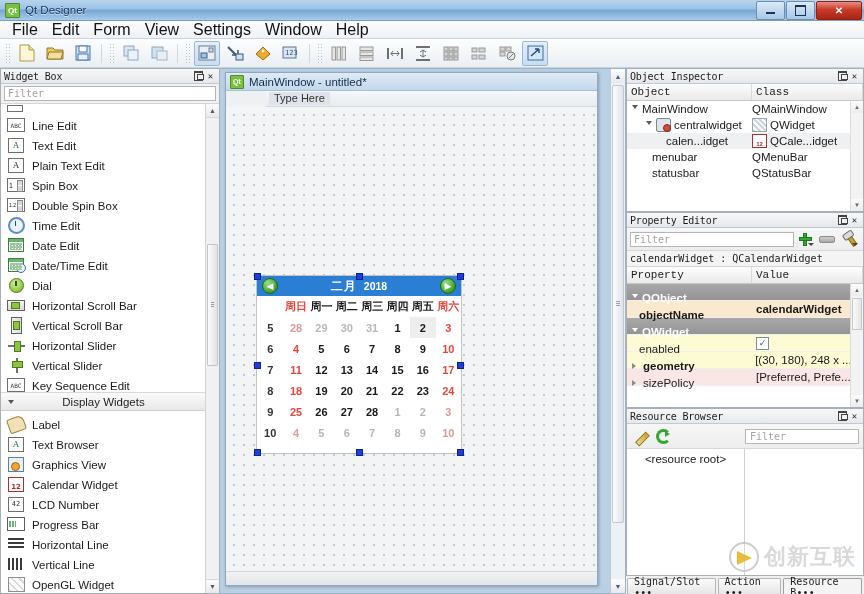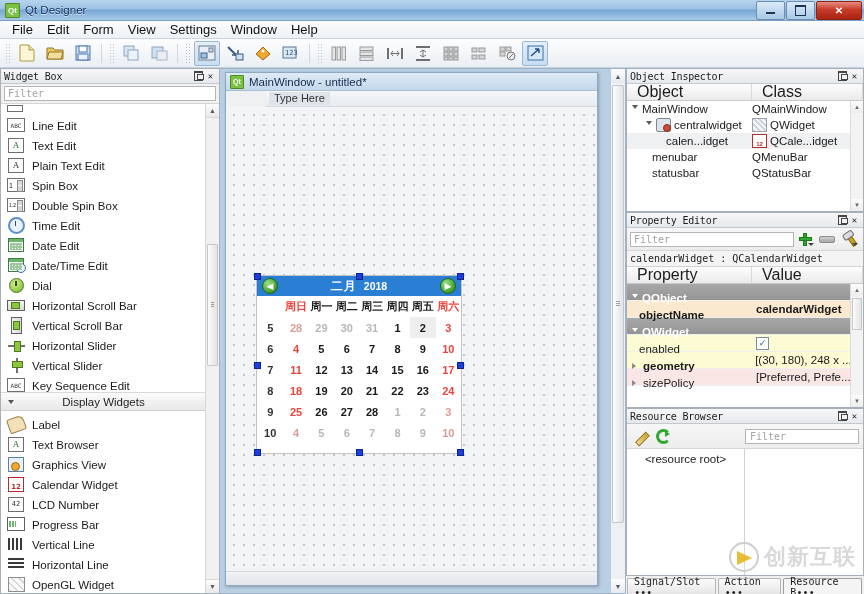--- a/index.html
+++ b/index.html
@@ -67,21 +67,21 @@
   .menubar {
     height: 18px;
     background: linear-gradient(to bottom, #fbfcfd, #eef2f6);
     border-bottom: 1px solid #cdd6e0;
     display: flex; align-items: center;
     padding-left: 5px;
     box-sizing: border-box;
   }
   .menu-item {
     padding: 1px 7px;
-    font-size: 13px;
+    font-size: 16px;
     color: #111;
     cursor: default;
   }
 
   
   .toolbar {
     height: 29px;
     background: linear-gradient(to bottom, #fdfdfe, #eaeff4);
     border-bottom: 1px solid #c8d2dc;
     display: flex; align-items: center;
@@ -350,24 +350,25 @@
   .objinsp { height: 144px; flex: 0 0 144px; }
   .propeditor { height: 196px; flex: 0 0 196px; }
   .resbrowser { flex: 1 1 auto; min-height: 0; }
 
   .tbl-head {
     height: 16px; display: flex; flex: 0 0 auto;
     background: linear-gradient(to bottom,#fdfdfd,#eaeaea);
     border-bottom: 1px solid #c9c9c9;
   }
   .tbl-head .th {
-    font-size: 16px; color: #1c1c1c; padding-left: 10px;
+    font-size: 11px; color: #1c1c1c; padding-left: 4px;
     display: flex; align-items: center;
     border-right: 1px solid #d9d9d9;
     box-sizing: border-box;
+    font-family: Liberation Mono, monospace;
   }
   .tree-area { flex: 1 1 auto; background: #fff; overflow: hidden; position: relative; min-height:0;}
   .tree-row { height: 16px; display: flex; align-items: center; font-size: 11.5px; color: #1a1a1a; }
   .tree-row.sel { background: #eef0f2; }
   .tree-row .col1 { width: 125px; display: flex; align-items: center; box-sizing: border-box; }
   .tree-row .col2 { flex: 1 1 auto; display: flex; align-items: center; box-sizing: border-box; }
   .tri-d { width:0;height:0;border-left:4px solid #5a5a5a;border-top:3.5px solid transparent;
     border-bottom:3.5px solid transparent;transform:rotate(90deg);margin-right:3px;flex:0 0 4px;}
   .mini-ico{width:13px;height:12px;margin-right:3px;flex:0 0 13px;}
   .ico-widget{background:repeating-linear-gradient(45deg,#cfd6dd 0 2px,#fafafa 2px 4px);border:1px solid #9aa4ae;}
@@ -766,29 +767,29 @@
             <span>LCD Number</span>
           </div>
           <div class="wb-row">
             <span class="ic">
                 <span class="i-prog"></span>
               </span>
             <span>Progress Bar</span>
           </div>
           <div class="wb-row">
             <span class="ic">
+                <span class="i-hline"></span>
+              </span>
+            <span>Horizontal Line</span>
+          </div>
+          <div class="wb-row">
+            <span class="ic">
                 <span class="i-vline"></span>
               </span>
             <span>Vertical Line</span>
-          </div>
-          <div class="wb-row">
-            <span class="ic">
-                <span class="i-hline"></span>
-              </span>
-            <span>Horizontal Line</span>
           </div>
           <div class="wb-row">
             <span class="ic">
                 <span class="i-gl"></span>
               </span>
             <span>OpenGL Widget</span>
           </div>
         </div>
 
         <div class="wb-scroll">

